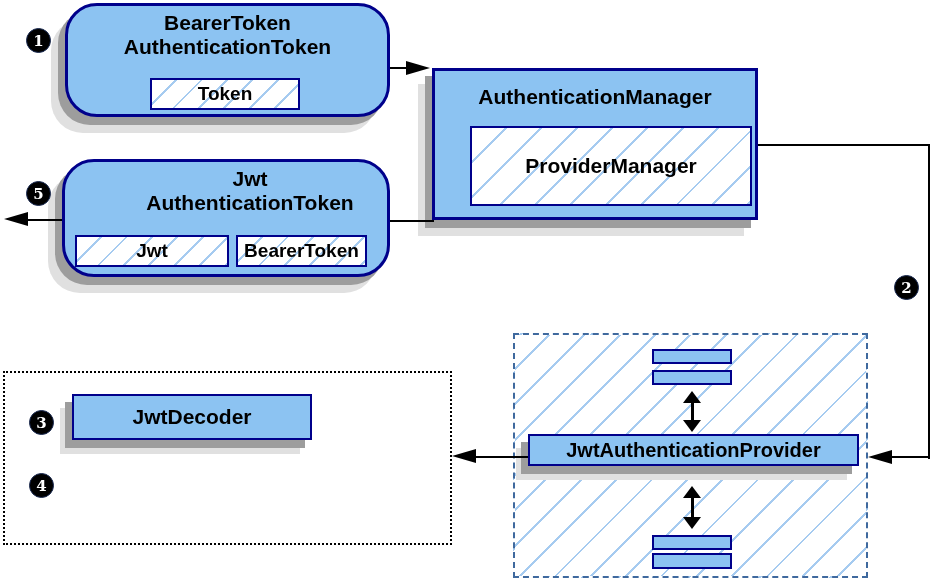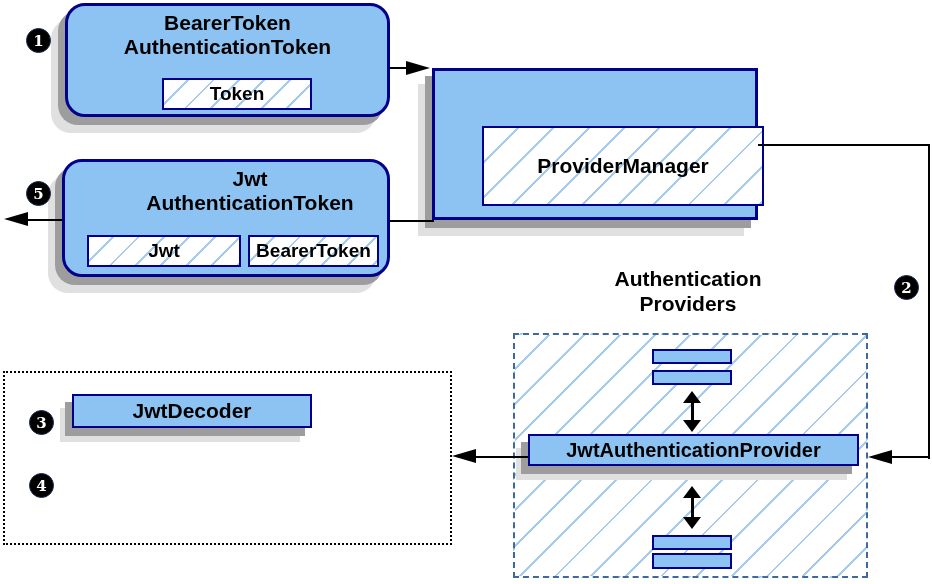--- a/index.html
+++ b/index.html
@@ -22,28 +22,27 @@
     font-weight: 700;
     color: #000;
     overflow: hidden;
   }
   .node {
     position: absolute;
     background: var(--box-fill);
     border: 3px solid var(--box-border);
     box-shadow: -7px 8px 0 0 var(--shadow-dark), -14px 16px 0 0 var(--shadow-light);
   }
-  .rounded { border-radius: 20px; }
+  .rounded { border-radius: 32px; }
   .node-title { text-align: center; font-size: 21px; line-height: 24px; }
   .inner-box {
     position: absolute;
     border: 2px solid var(--box-border);
     display: flex; align-items: center; justify-content: center;
     font-size: 19px;
-    margin-left: 12px;
   }
   .hatch-sm {
     background: repeating-linear-gradient(135deg,
       #ffffff 0, #ffffff 16px, var(--hatch) 16px, var(--hatch) 18px);
   }
   .hatch-lg {
     background: repeating-linear-gradient(135deg,
       #ffffff 0, #ffffff 23px, var(--hatch) 23px, var(--hatch) 25px);
   }
   .hline { position: absolute; height: 2px; background: var(--line-color); }
@@ -110,20 +109,21 @@
       <div>BearerToken</div>
       <div>AuthenticationToken</div>
     </div>
     <div class="inner-box hatch-sm" style="left:82px; top:72px; width:150px; height:32px;">Token</div>
   </div>
 
   <div class="hline" style="left:390px; top:67px; width:22px;"></div>
   <div class="head-right" style="left:406px; top:61px;"></div>
 
   <div class="node" style="left:432px; top:68px; width:326px; height:152px;">
+    <div class="node-title" style="margin-top:14px;">AuthenticationManager</div>
     <div class="inner-box hatch-lg" style="left:35px; top:55px; width:282px; height:80px; font-size:21px;">ProviderManager</div>
   </div>
 
   <div class="hline" style="left:758px; top:144px; width:172px;"></div>
   <div class="vline" style="left:928px; top:144px; height:315px;"></div>
   <div class="hline" style="left:888px; top:456px; width:42px;"></div>
   <div class="head-left" style="left:868px; top:450px;"></div>
   <div class="badge" style="left:894px; top:275px;">2</div>
 
   <div class="hline" style="left:390px; top:220px; width:44px;"></div>
@@ -134,24 +134,20 @@
       <div>AuthenticationToken</div>
     </div>
     <div class="inner-box hatch-sm" style="left:10px; top:73px; width:154px; height:32px;">Jwt</div>
     <div class="inner-box hatch-sm" style="left:171px; top:73px; width:131px; height:32px;">BearerToken</div>
   </div>
 
   <div class="hline" style="left:20px; top:219px; width:42px;"></div>
   <div class="head-left" style="left:4px; top:212px;"></div>
   <div class="badge" style="left:26px; top:181px;">5</div>
 
-  <div class="plabel" style="left:558px; top:266px; width:260px;">
-    <div>Authentication</div>
-    <div>Providers</div>
-  </div>
 
   <div class="dashed-box hatch-lg" style="left:513px; top:333px; width:355px; height:245px;">
     <div class="bar" style="left:137px; top:14px;"></div>
     <div class="bar" style="left:137px; top:35px;"></div>
     <div class="vdbl" style="left:168px; top:56px; height:41px;">
       <div class="tri-up"></div>
       <div class="shaft"></div>
       <div class="tri-down"></div>
     </div>
     <div class="provider-node" style="left:13px; top:99px; width:331px; height:32px;">JwtAuthenticationProvider</div>
@@ -162,17 +158,17 @@
     </div>
     <div class="bar" style="left:137px; top:200px;"></div>
     <div class="bar" style="left:137px; top:218px; height:16px;"></div>
   </div>
 
   <div class="hline" style="left:470px; top:456px; width:58px;"></div>
   <div class="head-left" style="left:452px; top:449px;"></div>
 
   <div class="dotted-box" style="left:3px; top:371px; width:449px; height:174px;">
     <div class="badge" style="left:24px; top:37px;">3</div>
-    <div class="provider-node" style="left:67px; top:21px; width:240px; height:34px; font-size:21px;">JwtDecoder</div>
+    <div class="provider-node" style="left:67px; top:21px; width:240px; height:46px; font-size:21px;">JwtDecoder</div>
     <div class="badge" style="left:24px; top:100px;">4</div>
   </div>
 
 </div>
 
 </body></html>

